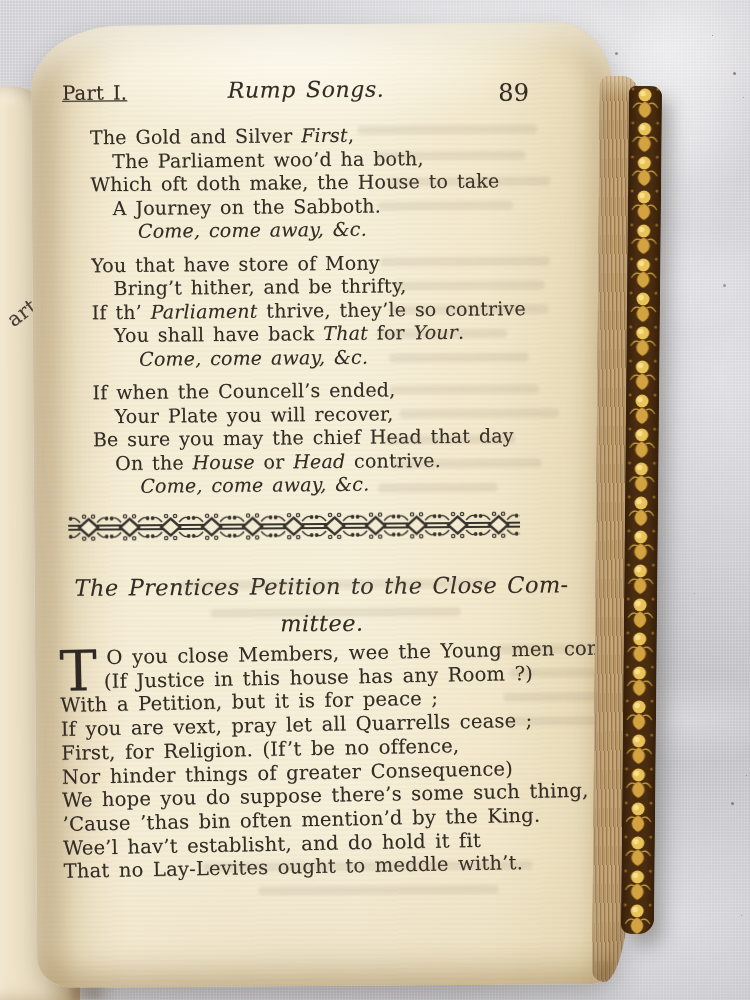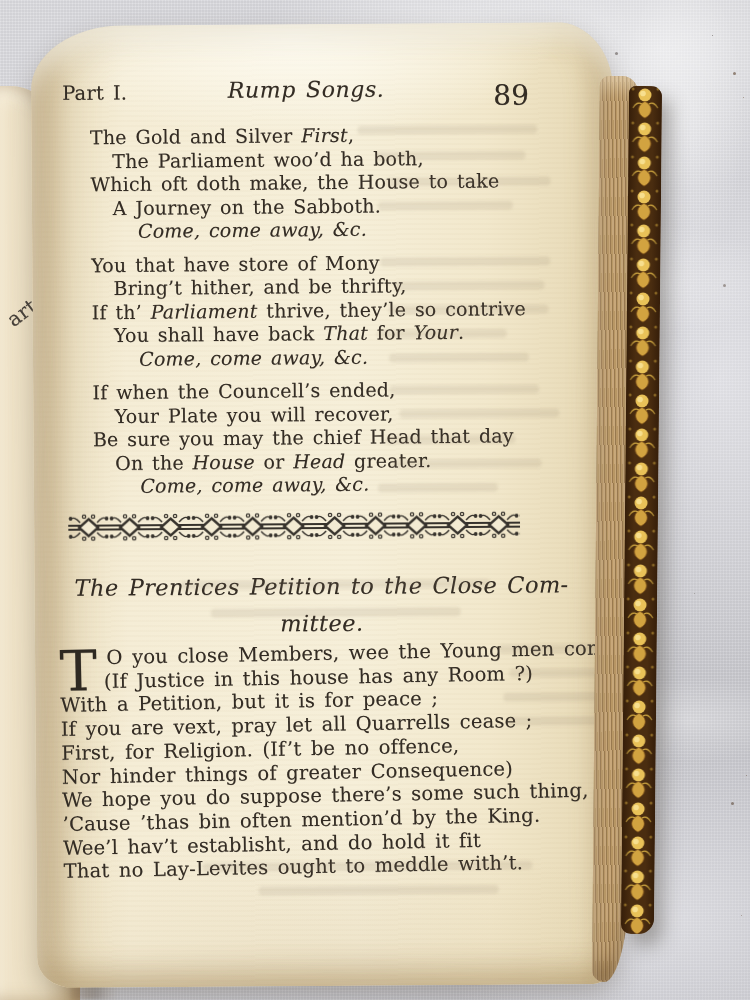--- a/index.html
+++ b/index.html
@@ -67,24 +67,24 @@
       0 10px 24px rgba(90,80,65,.30);
   }
   .page-content{
     position:absolute;left:26px;right:34px;top:56px;bottom:18px;
     font-size:19px;color:#332c24;letter-spacing:.2px;word-spacing:2.5px;
     text-shadow:.2px .3px .5px rgba(51,44,36,.35);
   }
   .it{font-style:italic;}
   
   .page-header{position:relative;height:26px;margin-bottom:18px;}
-  .h-left{position:absolute;left:5px;top:0;font-size:19.5px;}
+  .h-left{position:absolute;left:5px;top:0;font-size:19.5px;text-decoration:underline;}
   .h-center{position:absolute;left:0;right:0;top:-3px;text-align:center;font-style:italic;
     font-size:22px;letter-spacing:.6px;transform:translateX(-12px);}
-  .h-right{position:absolute;right:50px;top:0;font-size:28px;}
+  .h-right{position:absolute;right:50px;top:0;font-size:24px;}
   
   .stanza{margin-bottom:10px;}
   .line{line-height:23.5px;white-space:nowrap;}
   .ind0{margin-left:33px;}
   .ind1{margin-left:55px;}
   .ind2{margin-left:80px;}
   .stanzas{transform:rotate(-0.15deg);}
   
   .ornament{margin:14px 0 0 8px;width:452px;height:30px;display:block;}
   
@@ -147,21 +147,21 @@
             <div class="line ind0"><span>You that have store of Mony</span></div>
             <div class="line ind1"><span>Bring’t hither, and be thrifty,</span></div>
             <div class="line ind0"><span>If th’ </span><span class="it">Parliament</span><span> thrive, they’le so contrive</span></div>
             <div class="line ind1"><span>You shall have back </span><span class="it">That</span><span> for </span><span class="it">Your</span><span>.</span></div>
             <div class="line ind2 it"><span>Come, come away, &amp;c.</span></div>
           </div>
           <div class="stanza">
             <div class="line ind0"><span>If when the Councell’s ended,</span></div>
             <div class="line ind1"><span>Your Plate you will recover,</span></div>
             <div class="line ind0"><span>Be sure you may the chief Head that day</span></div>
-            <div class="line ind1"><span>On the </span><span class="it">House</span><span> or </span><span class="it">Head</span><span> greater.</span></div>
+            <div class="line ind1"><span>On the </span><span class="it">House</span><span> or </span><span class="it">Head</span><span> contrive.</span></div>
             <div class="line ind2 it"><span>Come, come away, &amp;c.</span></div>
           </div>
         </div>
 
       <svg class="ornament" viewBox="0 0 452 30" xmlns="http://www.w3.org/2000/svg">
         <defs>
           <pattern id="orn" width="41" height="30" patternUnits="userSpaceOnUse">
             <g stroke="#36322c" fill="none">
               <line x1="0" y1="13" x2="41" y2="13" stroke-width="2"></line>
               <line x1="0" y1="17" x2="41" y2="17" stroke-width="2"></line>

